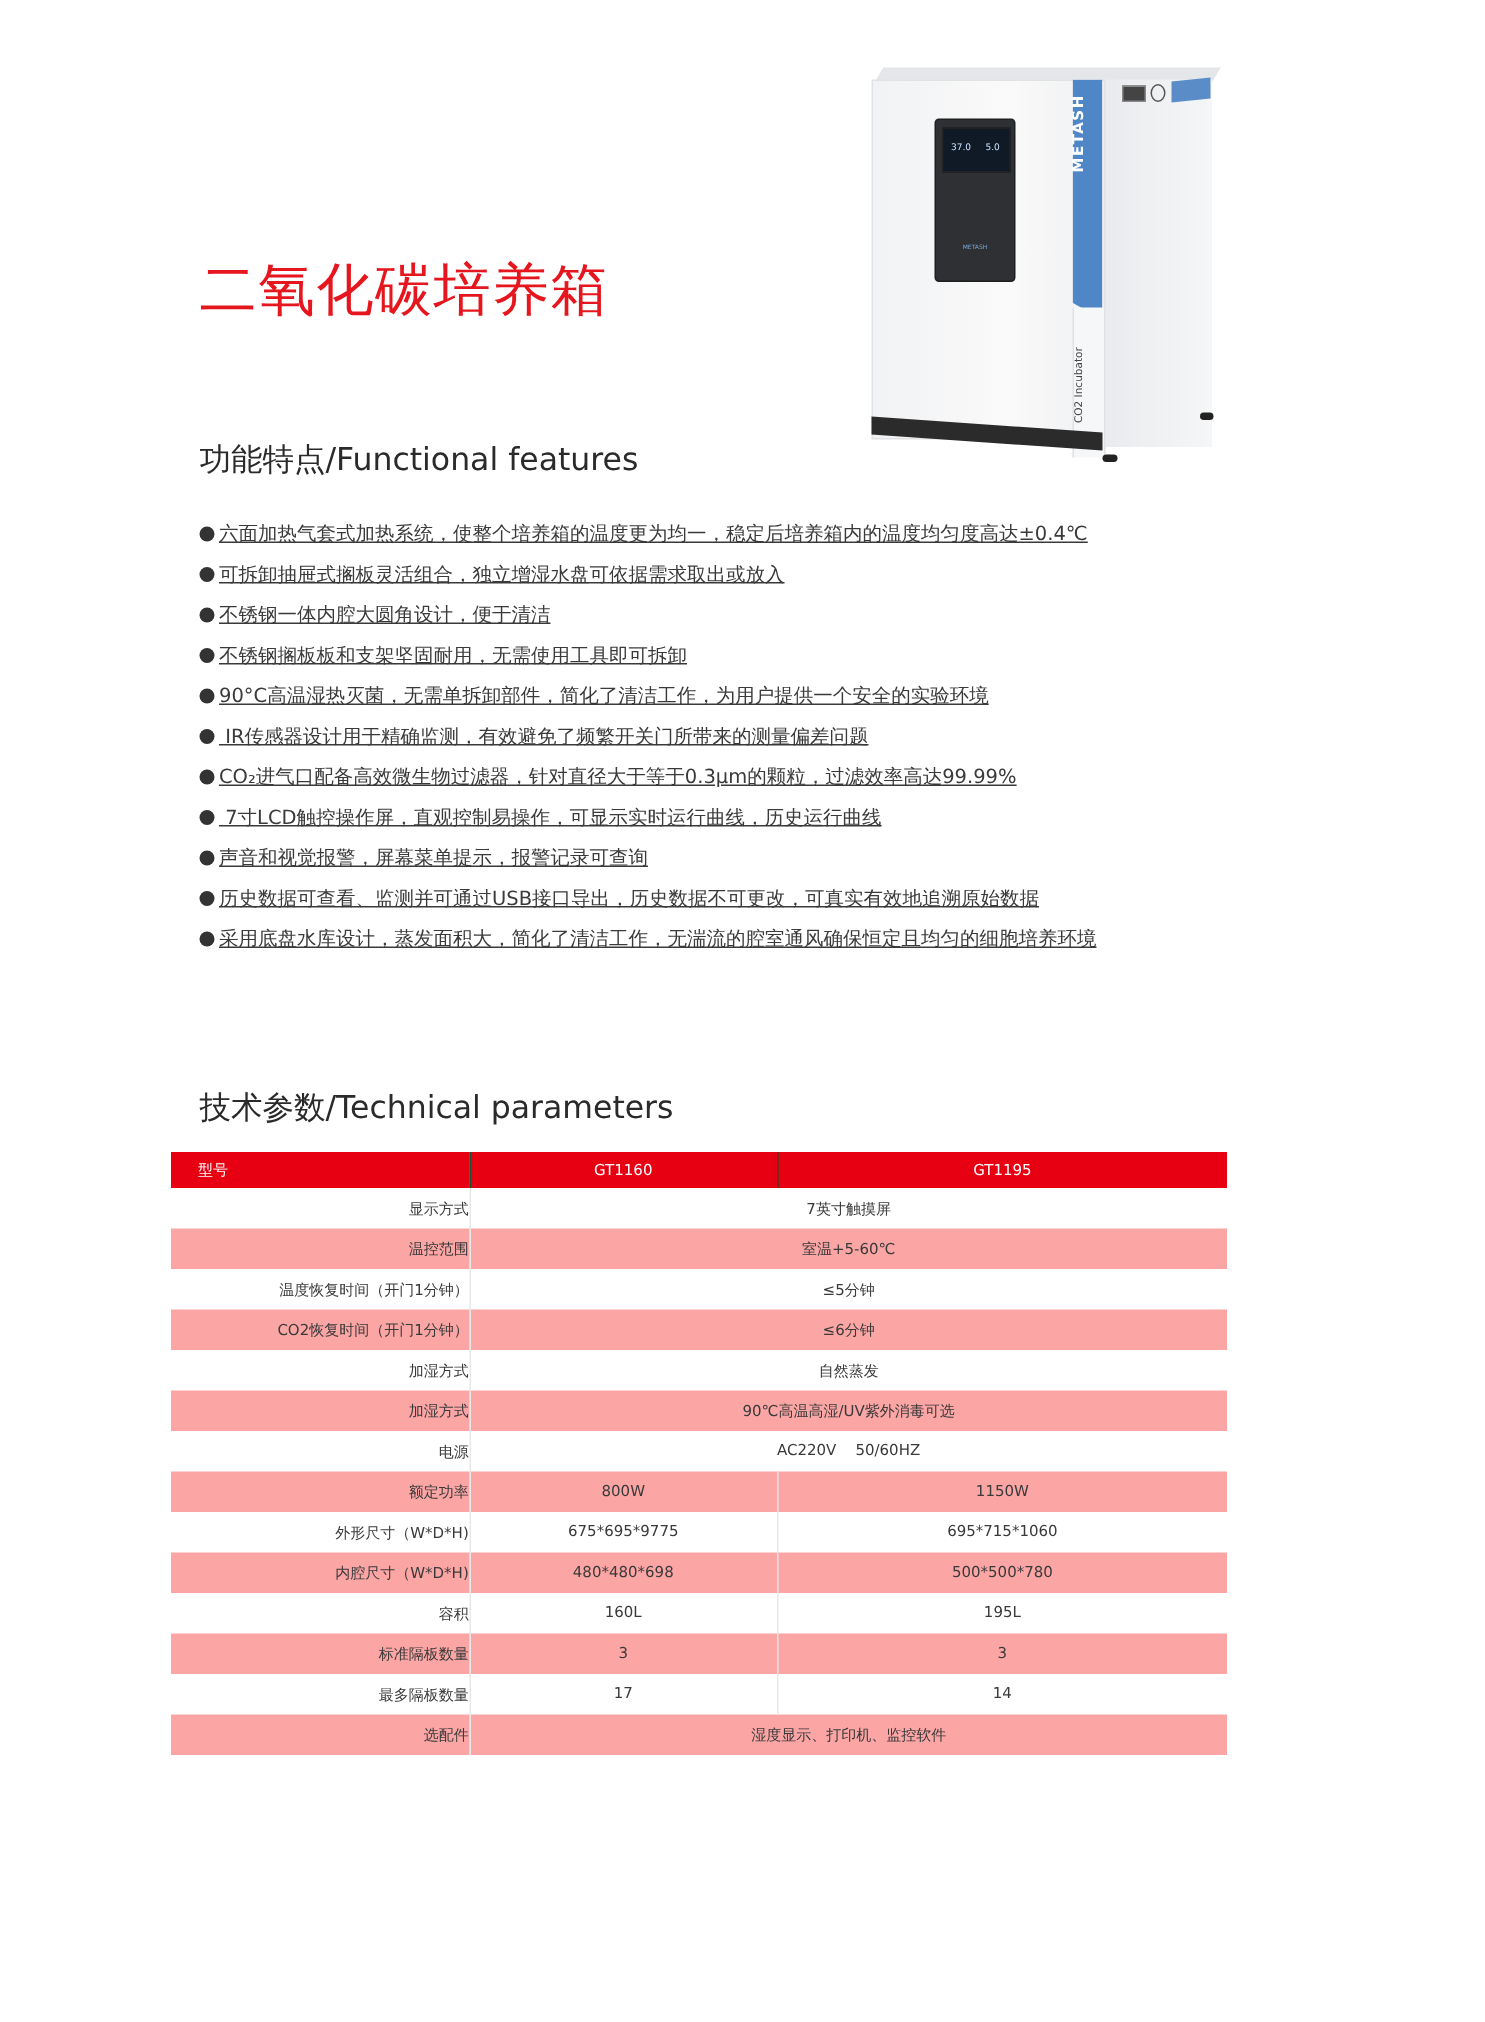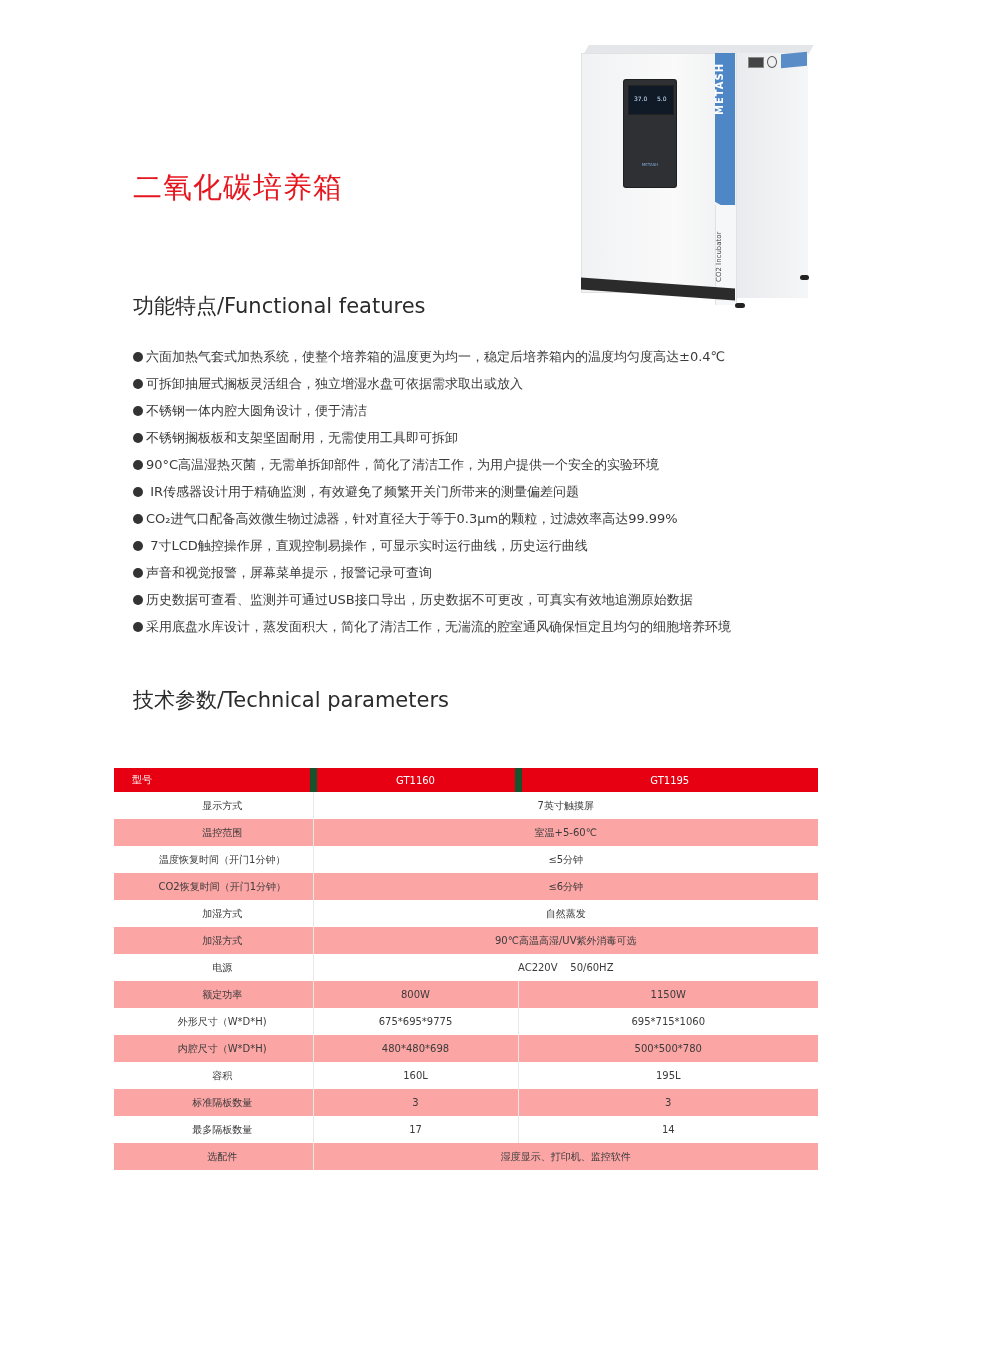--- a/index.html
+++ b/index.html
@@ -1,28 +1,28 @@
 <!DOCTYPE html>
 <html><head>
 <meta charset="utf-8">
 <style>
   html, body { margin: 0; padding: 0; background: #ffffff; }
   body { width: 990px; height: 1348px; position: relative; overflow: hidden;
          font-family: "DejaVu Sans", "Liberation Sans", sans-serif; color: #333; }
 
   .product-title { position: absolute; left: 133px; top: 168px; margin: 0;
-    font-size: 29px; font-weight: normal; color: #e5161e; letter-spacing: 1px; }
+    font-size: 38px; font-weight: normal; color: #e5161e; letter-spacing: 1px; }
 
   .section-title { position: absolute; left: 133px; margin: 0; font-size: 21px;
     font-weight: normal; color: #2a2a2a; }
   .features-title { top: 292px; }
-  .params-title { top: 686px; }
+  .params-title { top: 724px; }
 
   .feature-list { position: absolute; left: 133px; top: 347px; margin: 0; padding: 0; list-style: none; }
-  .feature-list li { height: 27px; line-height: 20px; font-size: 13px; color: #3a3a3a; white-space: nowrap; }
+  .feature-list li { height: 27px; line-height: 20px; font-size: 13px; color: #3a3a3a; white-space: nowrap; text-decoration: underline; }
   .feature-list .bullet { display: inline-block; width: 10px; height: 10px; border-radius: 50%;
     background: #333; margin-right: 3px; vertical-align: -1px; }
 
   
   .product { position: absolute; left: 575px; top: 45px; width: 250px; height: 275px; }
   .cab-top { position: absolute; left: 8px; top: 0; width: 225px; height: 10px; background: #e4e6e9;
     transform: skewX(-30deg); transform-origin: bottom left; }
   .cab-side { position: absolute; left: 160px; top: 8px; width: 72px; height: 245px;
     background: linear-gradient(90deg, #e9ebee, #f5f6f7); border-left: 1px solid #d8dadd; }
   .cab-door { position: absolute; left: 6px; top: 8px; width: 154px; height: 238px;
@@ -52,24 +52,24 @@
     border-radius: 50%; }
   .cab-label { position: absolute; left: 206px; top: 8px; width: 26px; height: 14px; background: #5a8cc8;
     transform: skewY(-6deg); }
   .cab-foot1 { position: absolute; left: 160px; top: 258px; width: 10px; height: 5px; background: #222; border-radius: 3px; }
   .cab-foot2 { position: absolute; left: 225px; top: 230px; width: 9px; height: 5px; background: #222; border-radius: 3px; }
 
   
   .spec-table { position: absolute; left: 114px; top: 768px; width: 704px; border-collapse: collapse;
     table-layout: fixed; font-size: 10px; color: #3a3a3a; }
   .spec-table th { background: #e60012; color: #fff; font-weight: normal; height: 24px; padding: 0;
-    text-align: center; border-left: 7px solid #14532d; }
+    text-align: center; border-left: 1px solid #14532d; }
   .spec-table th.first { text-align: left; padding-left: 18px; border-left: none; }
   .spec-table td { height: 27px; padding: 0; text-align: center; border-left: 1px solid #e8e8e8; }
-  .spec-table td.first { text-align: center; padding-left: 18px; border-left: none; }
+  .spec-table td.first { text-align: right; padding-left: 18px; border-left: none; }
   .spec-table tr.alt td { background: #fca5a5; }
   .col1 { width: 199px; } .col2 { width: 205px; } .col3 { width: 300px; }
 </style>
 </head>
 <body>
 
 <h1 class="product-title">二氧化碳培养箱</h1>
 
 <div class="product">
   <div class="cab-top"></div>

